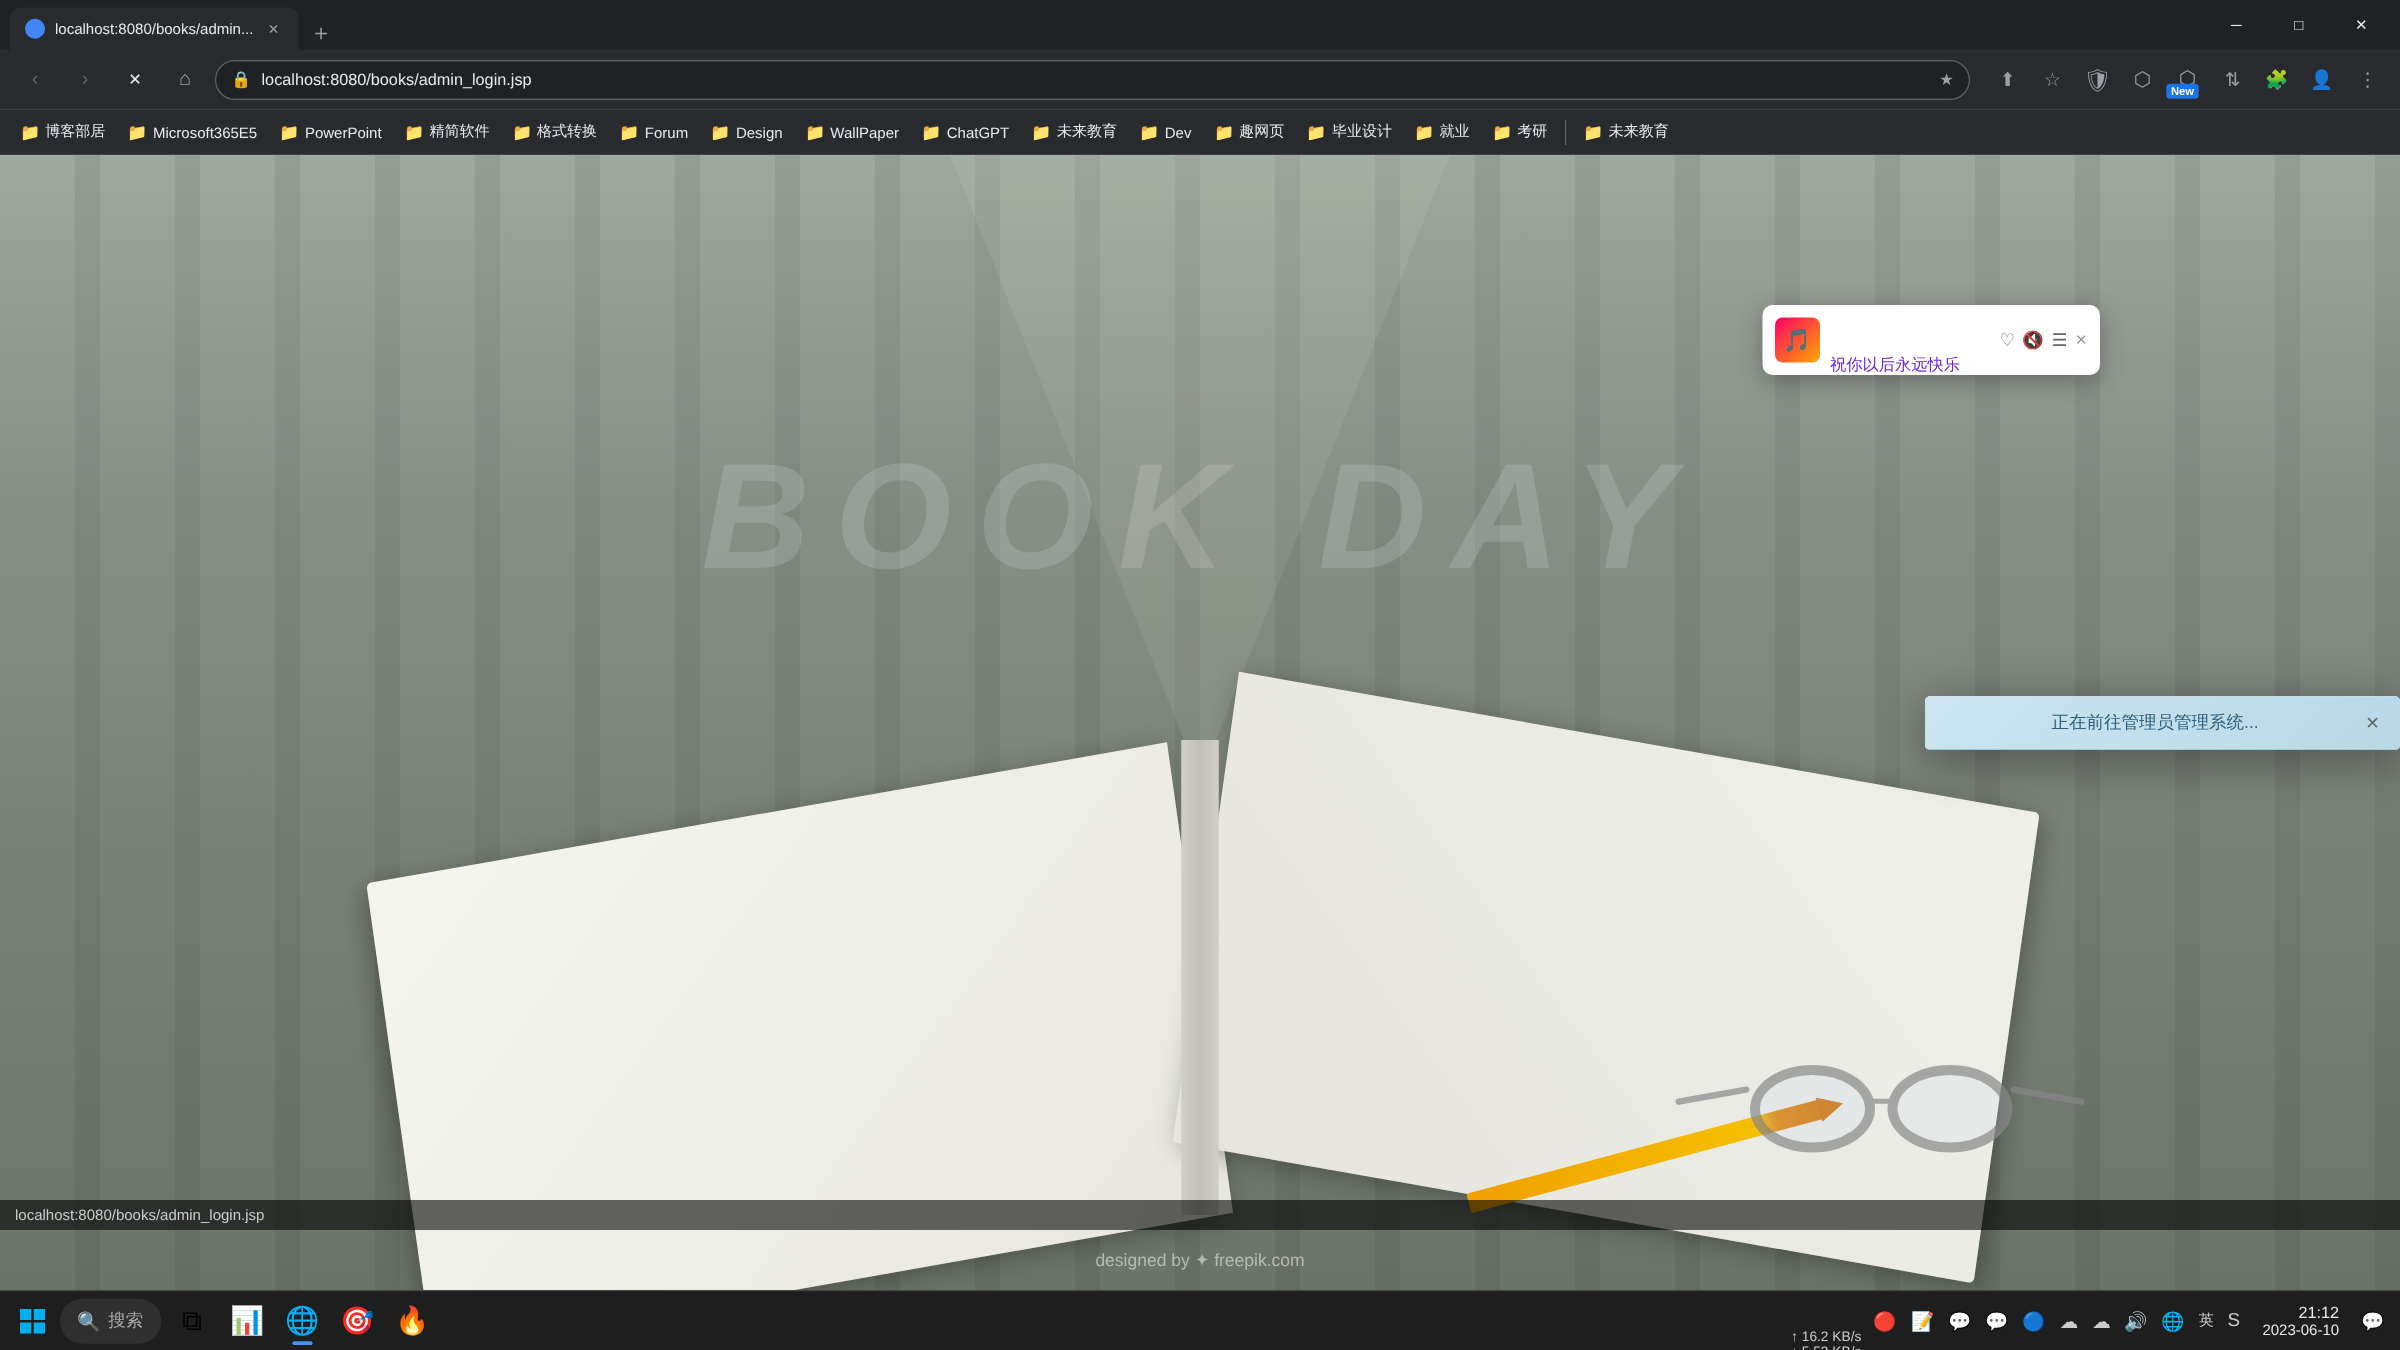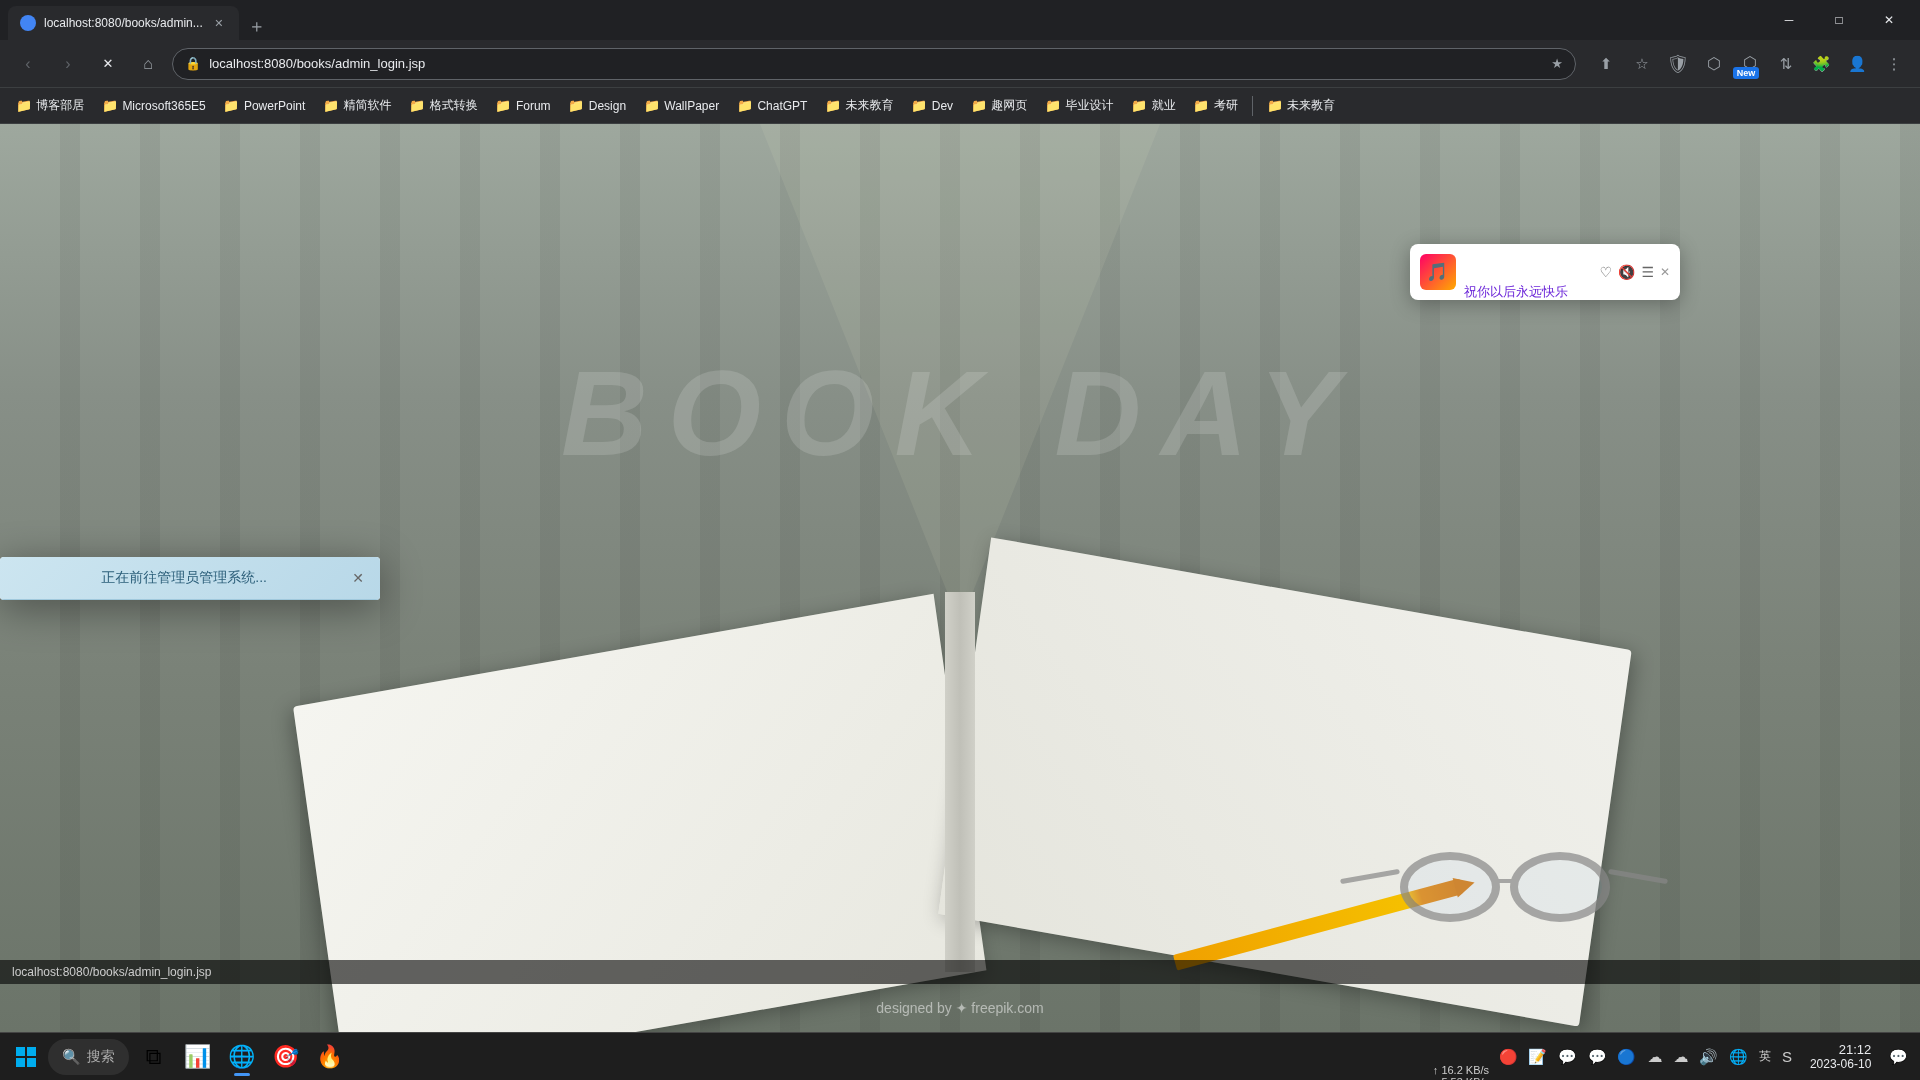--- a/index.html
+++ b/index.html
@@ -279,21 +279,21 @@
     .notif-controls { display: flex; gap: 6px; align-items: center; }
     .notif-ctrl { color: #666; font-size: 14px; cursor: pointer; }
     .notif-close { color: #999; font-size: 12px; cursor: pointer; }
 
     
     .login-overlay {
       position: absolute;
       top: 0; left: 0; right: 0; bottom: 0;
       display: flex;
       align-items: center;
-      justify-content: flex-start;
+      justify-content: flex-end;
       z-index: 50;
     }
 
     .login-container {
       width: 380px;
       background: #fff;
       border-radius: 4px;
       box-shadow: 0 8px 40px rgba(0,0,0,0.4);
       overflow: hidden;
     }

